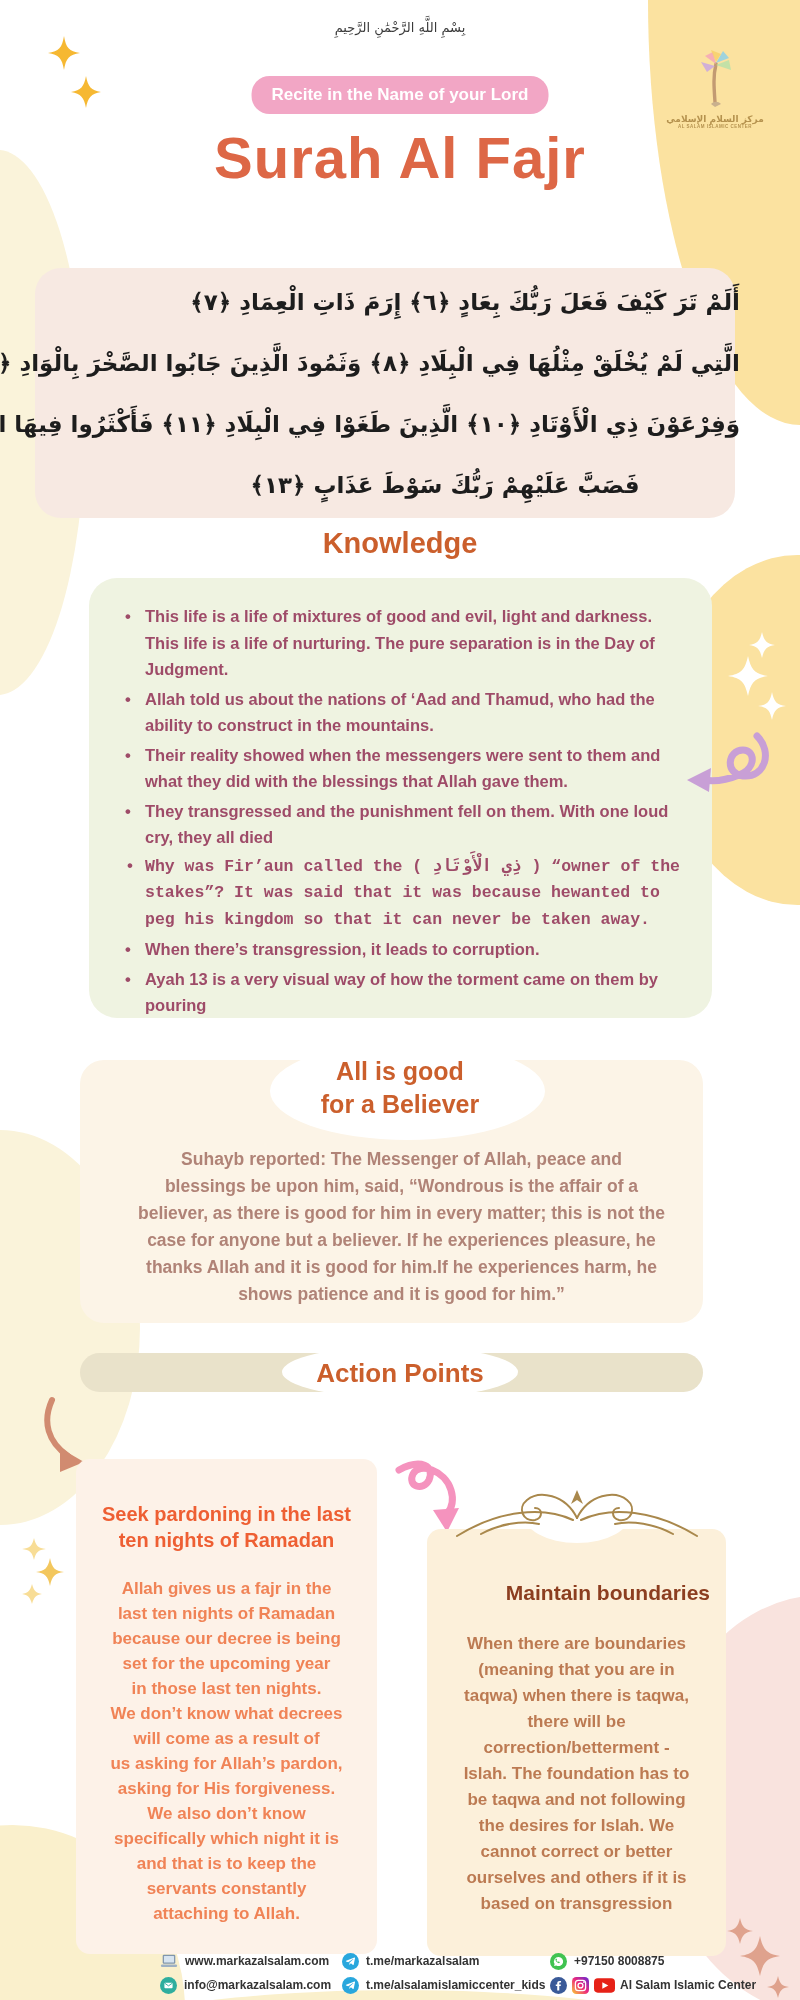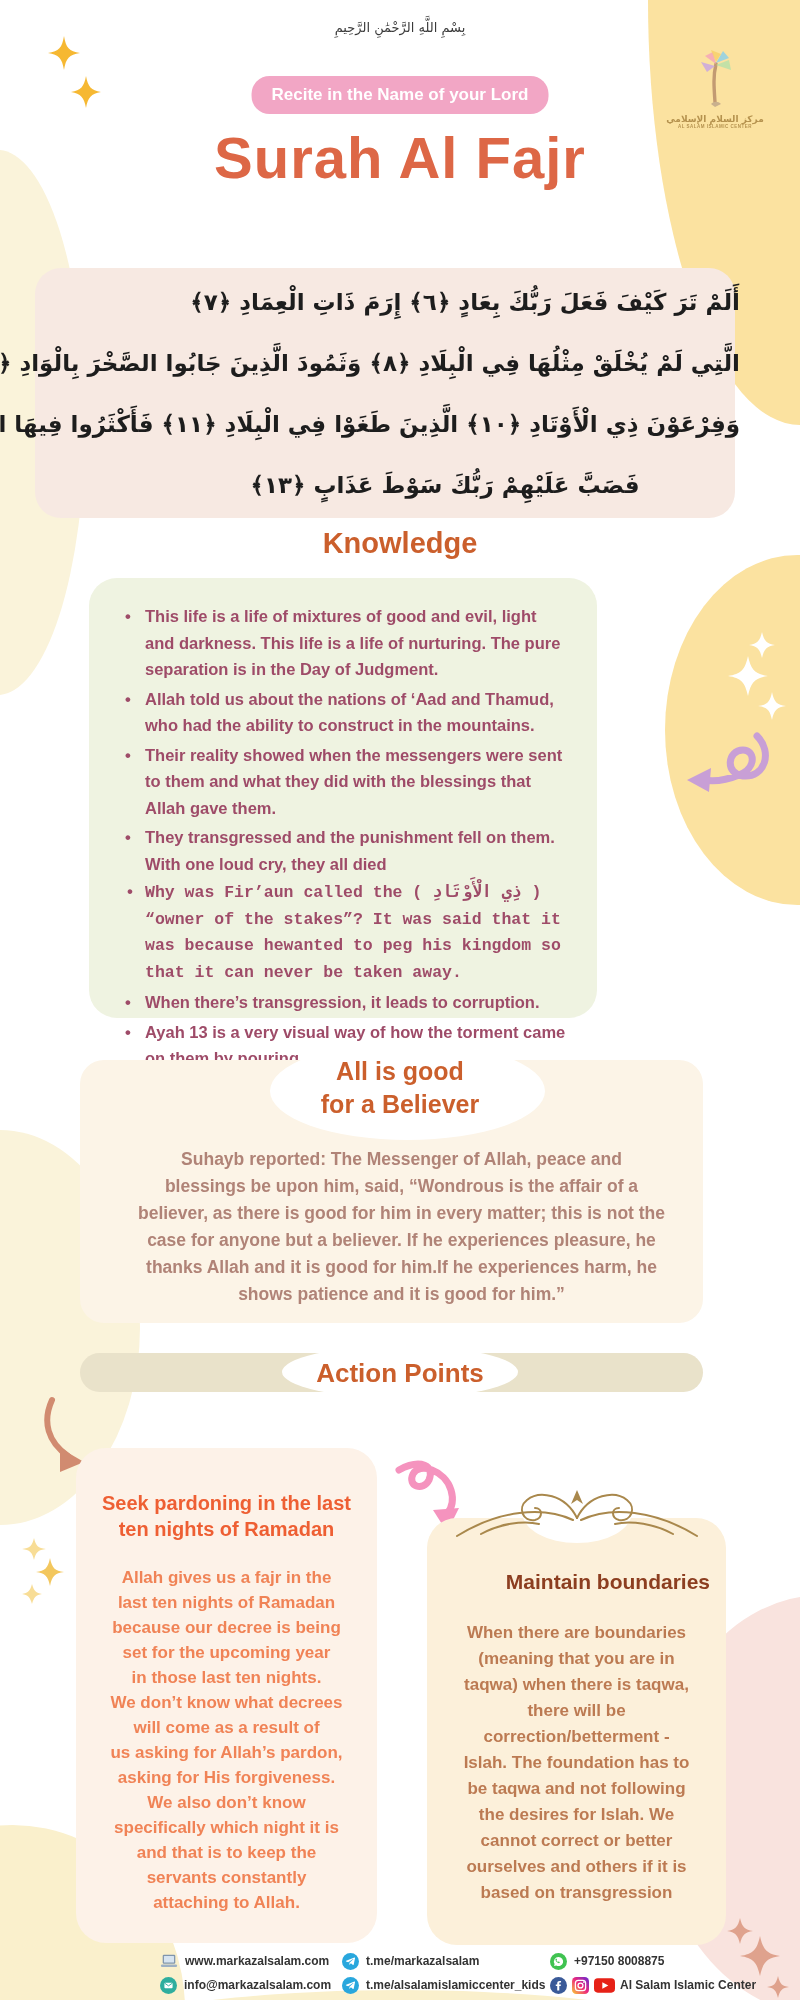--- a/index.html
+++ b/index.html
@@ -29,38 +29,38 @@
   .ayah-circle{left:44px;top:322px;width:100px;height:118px;background:#ffffff;border-radius:50%;
                display:flex;flex-direction:column;align-items:center;justify-content:center;
                color:#cb5f2c;font-size:23px;line-height:1.25;text-align:center;}
   .quran-lines{left:150px;right:60px;top:272px;direction:rtl;font-family:"DejaVu Sans",sans-serif;
                font-size:23px;font-weight:700;color:#1d1d1d;}
   .quran-lines .ql{height:61px;line-height:61px;text-align:right;white-space:nowrap;}
   .quran-lines .ql.center{text-align:center;}
   
   .sec-head{width:100%;text-align:center;color:#cb5f2c;}
   .knowledge-head{top:527px;font-size:29px;}
-  .knowledge-box{left:89px;top:578px;width:508px;height:440px;background:#eff3e1;border-radius:28px;
+  .knowledge-box{left:89px;top:578px;width:623px;height:440px;background:#eff3e1;border-radius:28px;
                  box-sizing:border-box;padding:25px 28px 12px 26px;}
   .knowledge-box ul{margin:0;padding:0 0 0 16px;list-style:none;}
   .knowledge-box li{position:relative;padding-left:14px;color:#9e4b68;font-size:16.5px;
                     line-height:26.5px;margin-bottom:3px;}
   .knowledge-box li::before{content:"•";position:absolute;left:-6px;color:#9e4b68;}
   .inline-ar{font-family:Liberation Mono, monospace;}
   
   .believer-box{left:80px;top:1060px;width:623px;height:263px;background:#fcf4e7;border-radius:24px;}
   .believer-ellipse{left:270px;top:1042px;width:275px;height:98px;background:#ffffff;border-radius:50%;}
   .believer-head{top:1055px;font-size:25px;line-height:33px;white-space:pre-line;}
   .believer-body{left:95px;top:1146px;width:610px;text-align:center;color:#b08377;font-size:17.5px;
                  line-height:27px;white-space:pre-line;}
   
   .action-bar{left:80px;top:1353px;width:623px;height:39px;background:#e9e2ca;border-radius:22px;}
   .action-ellipse{left:282px;top:1346px;width:236px;height:52px;background:#ffffff;border-radius:50%;}
   .action-head{top:1358px;font-size:26px;}
-  .ap-box{border-radius:30px;box-sizing:border-box;}
+  .ap-box{border-radius:14px;box-sizing:border-box;margin-top:11px;}
   .ap-left{left:76px;top:1448px;width:301px;height:495px;background:#fdf2e8;padding:42px 14px 0 14px;}
   .ap-left-title{color:#ee5f33;font-size:20px;line-height:26px;text-align:center;white-space:pre-line;}
   .ap-left-body{margin-top:23px;color:#f08356;font-size:17px;line-height:25px;text-align:center;white-space:pre-line;}
   .ap-right{left:427px;top:1518px;width:299px;height:427px;background:#fcf0da;padding:52px 16px 0 16px;}
   .ap-right-title{color:#8c3e20;font-size:21px;text-align:right;}
   .ap-right-body{margin-top:26px;color:#bc7a52;font-size:17px;line-height:26px;text-align:center;white-space:pre-line;}
   .notch{left:522px;top:1481px;width:110px;height:62px;background:#ffffff;border-radius:50%;}
   .ornament{left:447px;top:1484px;width:260px;height:64px;}
   
   .footer{left:160px;top:1950px;width:610px;font-size:12px;color:#333333;}

